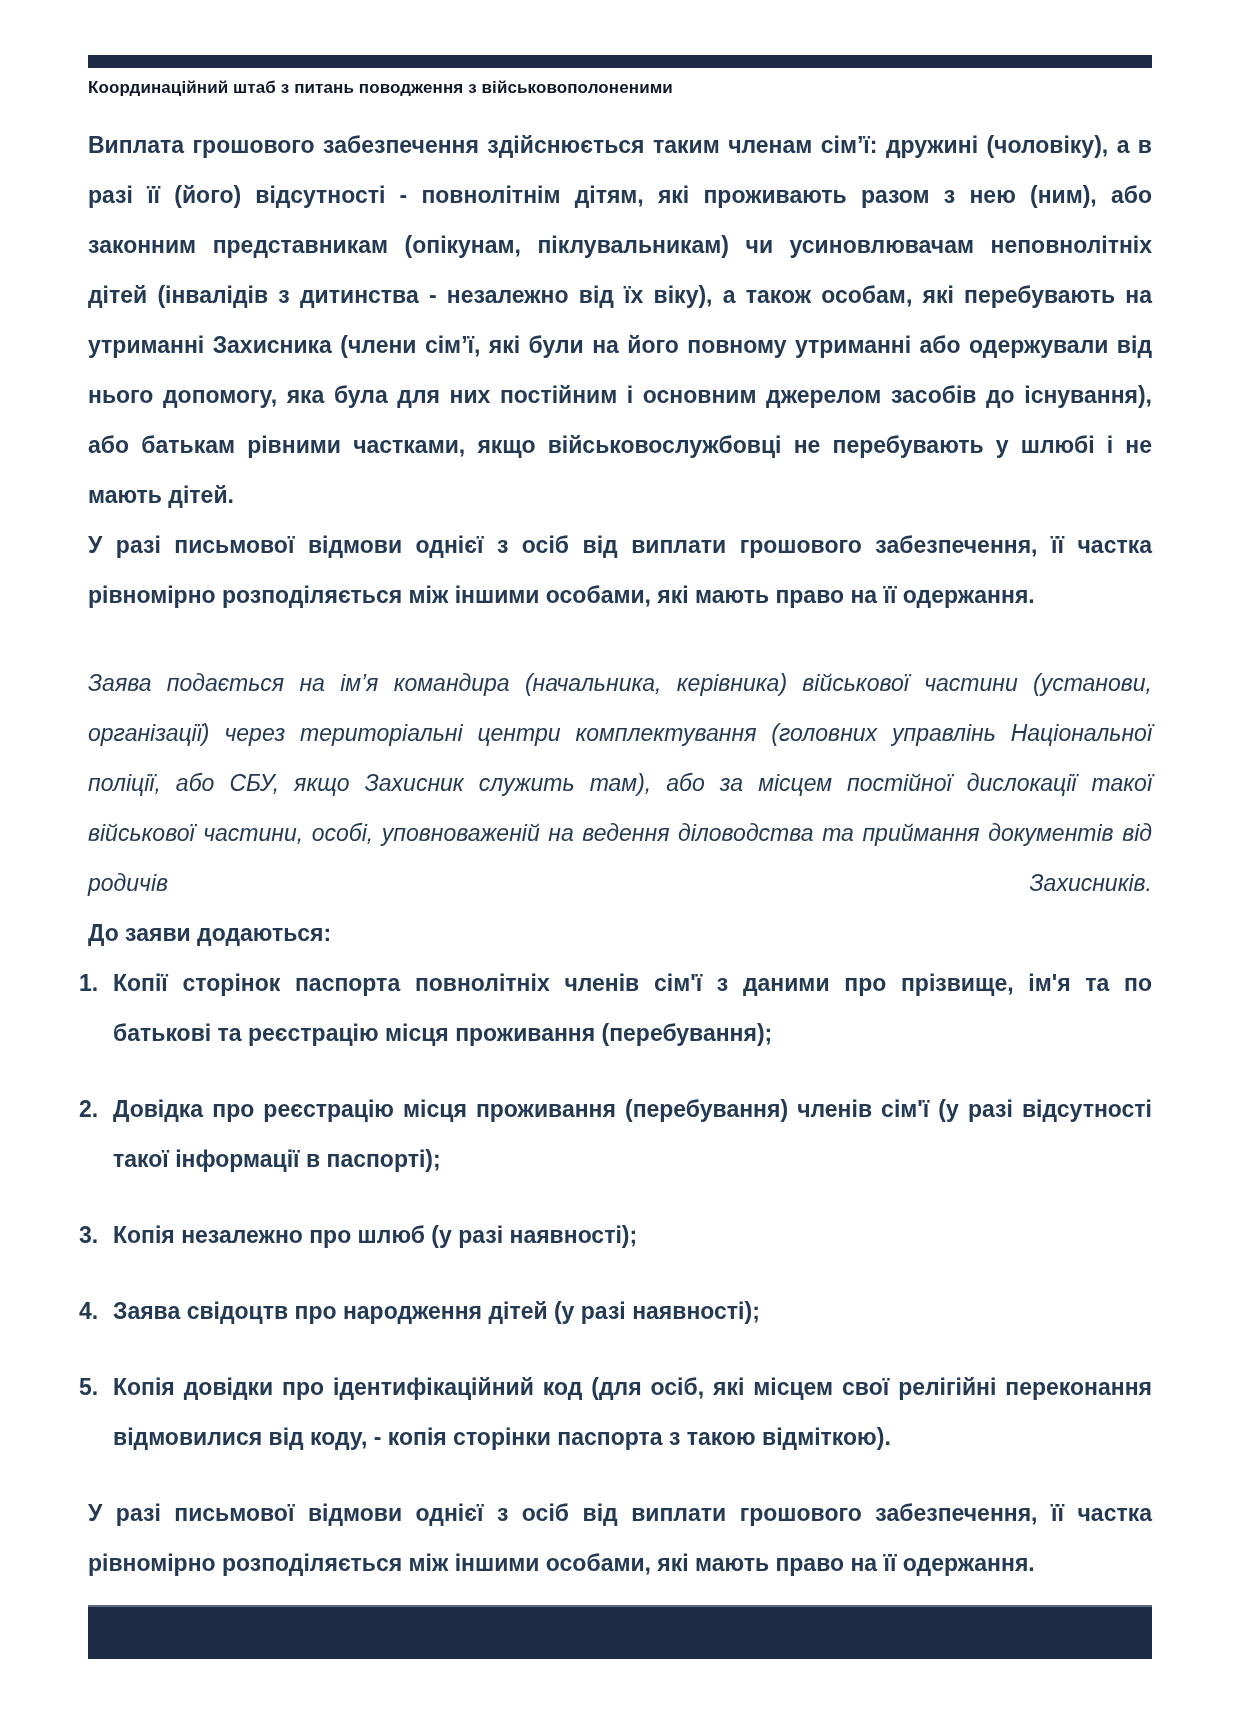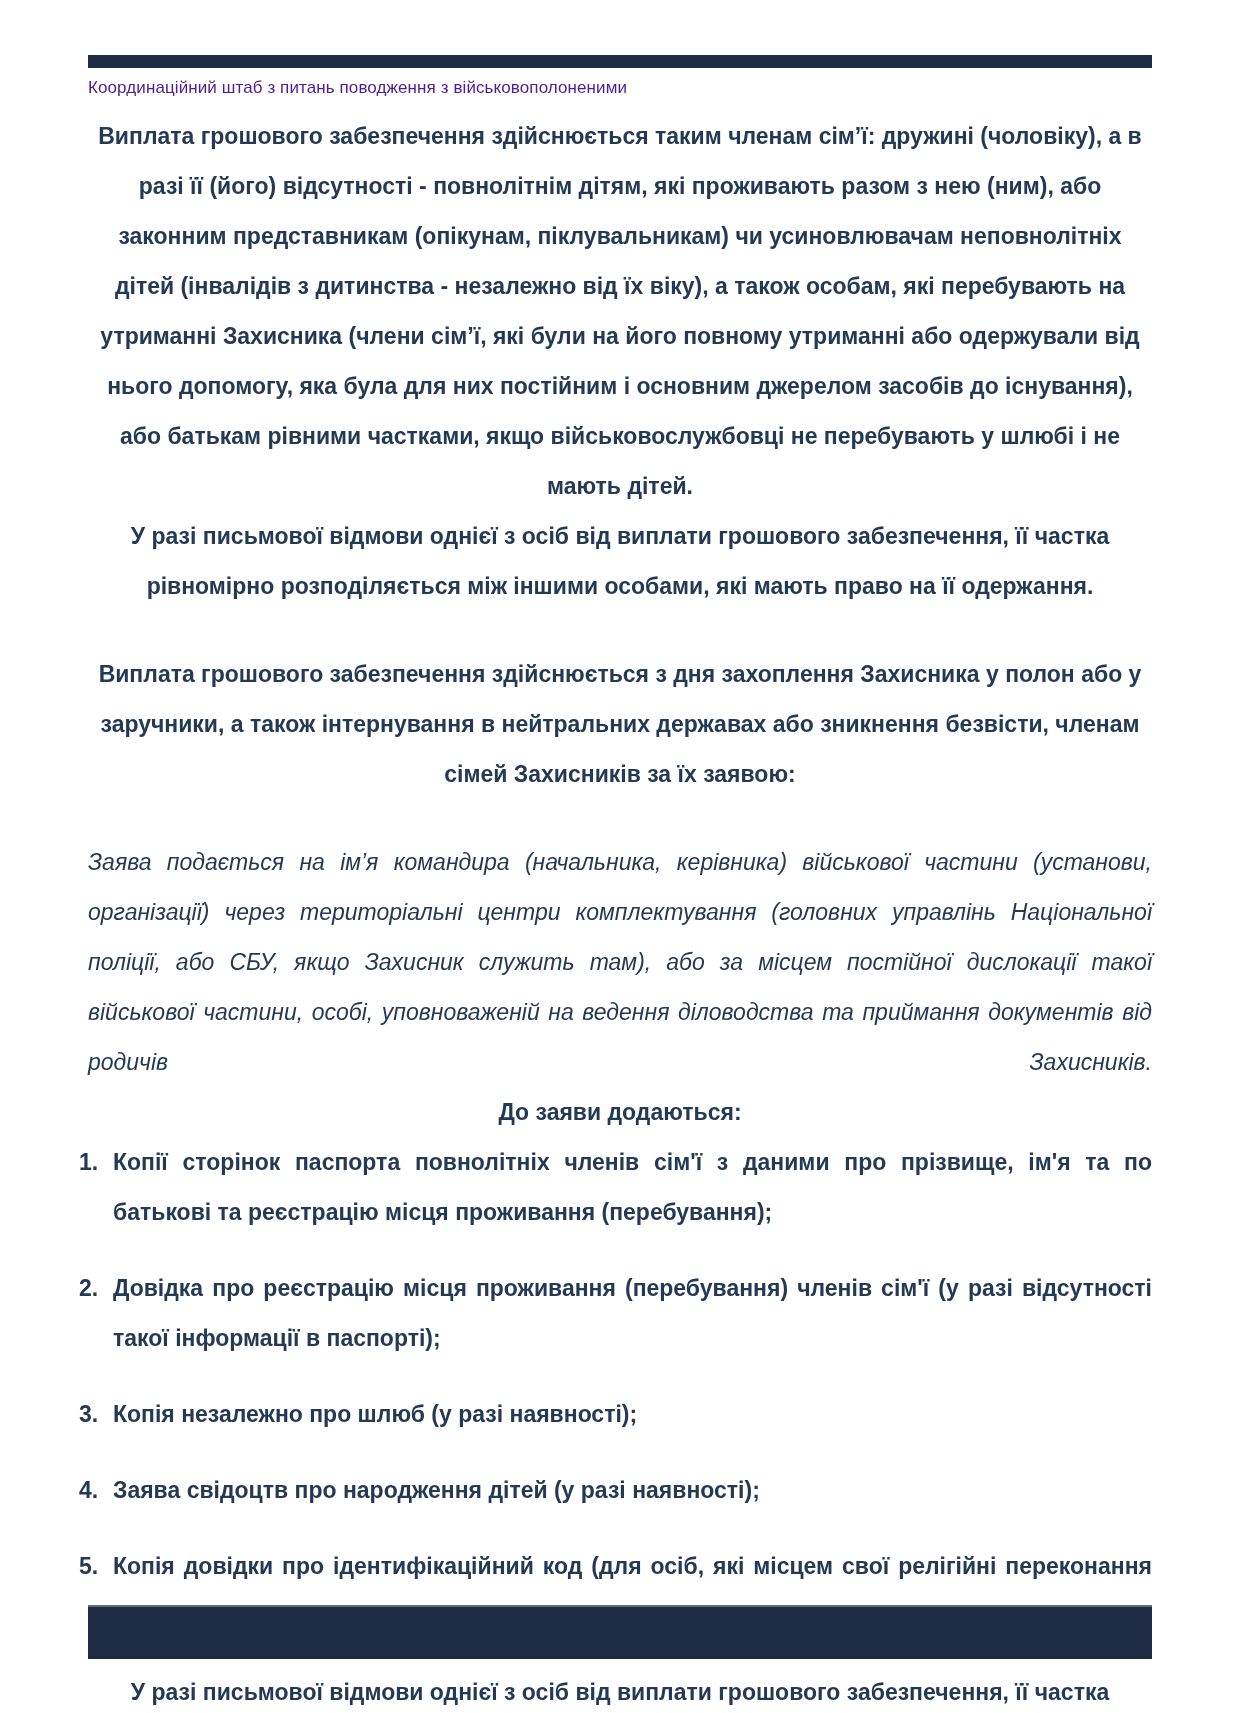--- a/index.html
+++ b/index.html
@@ -17,33 +17,33 @@
     overflow: hidden;
   }
   .top-bar {
     height: 13px;
     width: 100%;
     background: #1d2b45;
     margin-bottom: 10px;
   }
   .doc-header {
     font-size: 17px;
-    font-weight: 400;
-    color: #4c1d95;
+    font-weight: 700;
+    color: #0f172a;
     letter-spacing: 0.1px;
-    margin-bottom: 13px;
+    margin-bottom: 22px;
   }
   .body-text {
     font-size: 23px;
     font-weight: 700;
     color: #243a54;
     line-height: 50px;
     text-align: justify;
   }
-  p.para { margin: 0; text-align: center; }
+  p.para { margin: 0; }
   p.gap-above { margin-top: 38px; }
   p.italic-para {
     font-style: italic;
     font-weight: 400;
     margin-top: 38px;
     text-align: justify;
     text-align-last: justify;
   }
   .list-heading {
     margin-top: 42px;
@@ -88,21 +88,20 @@
   <div class="top-bar"></div>
 
   <div class="doc-header">Координаційний штаб з питань поводження з військовополоненими</div>
 
   <div class="body-text">
 
     <p class="para">Виплата грошового забезпечення здійснюється таким членам сім’ї: дружині (чоловіку), а в разі її (його) відсутності - повнолітнім дітям, які проживають разом з нею (ним), або законним представникам (опікунам, піклувальникам) чи усиновлювачам неповнолітніх дітей (інвалідів з дитинства - незалежно від їх віку), а також особам, які перебувають на утриманні Захисника (члени сім’ї, які були на його повному утриманні або одержували від нього допомогу, яка була для них постійним і основним джерелом засобів до існування), або батькам рівними частками, якщо військовослужбовці не перебувають у шлюбі і не мають дітей.</p>
 
     <p class="para">У разі письмової відмови однієї з осіб від виплати грошового забезпечення, її частка рівномірно розподіляється між іншими особами, які мають право на її одержання.</p>
 
-    <p class="para gap-above">Виплата грошового забезпечення здійснюється з дня захоплення Захисника у полон або у заручники, а також інтернування в нейтральних державах або зникнення безвісти, членам сімей Захисників за їх заявою:</p>
 
     <p class="para italic-para">Заява подається на ім’я командира (начальника, керівника) військової частини (установи, організації) через територіальні центри комплектування (головних управлінь Національної поліції, або СБУ, якщо Захисник служить там), або за місцем постійної дислокації такої військової частини, особі, уповноваженій на ведення діловодства та приймання документів від родичів Захисників.</p>
 
     <p class="para list-heading">До заяви додаються:</p>
 
     <ol class="doc-list">
 
         <li>Копії сторінок паспорта повнолітніх членів сім'ї з даними про прізвище, ім'я та по батькові та реєстрацію місця проживання (перебування);</li>
 
         <li>Довідка про реєстрацію місця проживання (перебування) членів сім'ї (у разі відсутності такої інформації в паспорті);</li>

